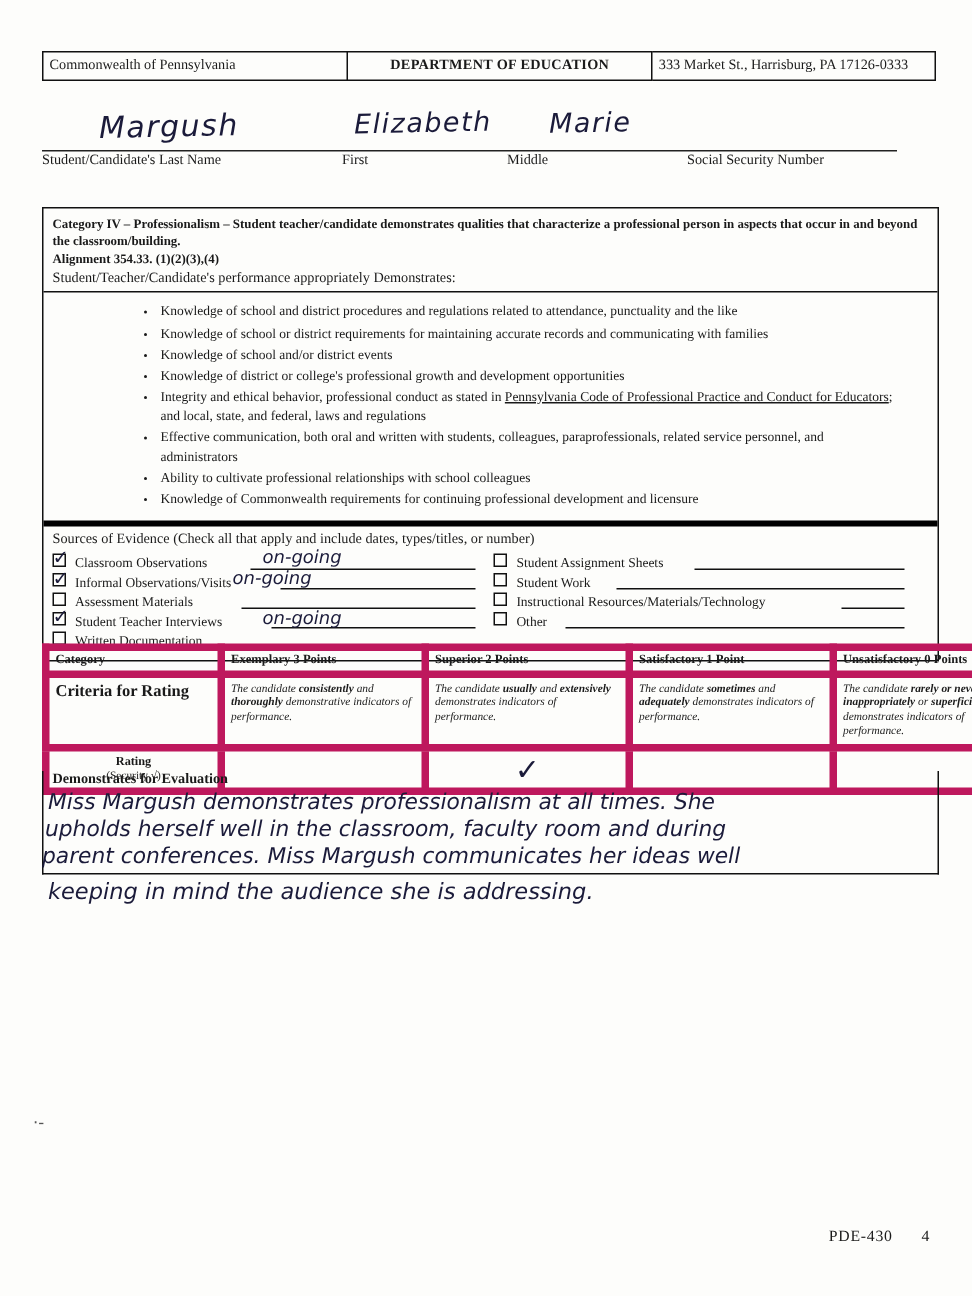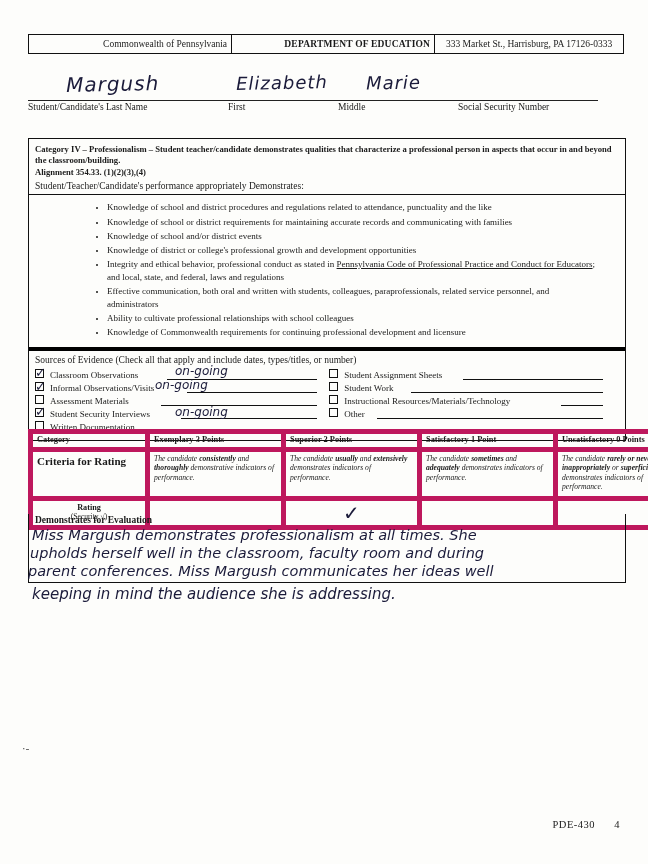--- a/index.html
+++ b/index.html
@@ -29,23 +29,23 @@
     width: 596px;
     border-collapse: collapse;
     font-size: 9.5px;
   }
   .header-table td {
     border: 1px solid #111;
     padding: 2px 4px;
     height: 14px;
     white-space: nowrap;
   }
-  .hc1 { width: 190px; text-align: right; }
-  .hc2 { width: 190px; text-align: right; font-weight: bold; letter-spacing: .2px;}
-  .hc3 { width: 176px; text-align: center; }
+  .hc1 { width: 190px; }
+  .hc2 { width: 190px; text-align: center; font-weight: bold; letter-spacing: .2px;}
+  .hc3 { width: 176px; }
 
   
   .name-block {
     position: absolute;
     left: 28px;
     top: 72px;
     width: 596px;
     height: 44px;
   }
   .hand {
@@ -340,21 +340,21 @@
             <span class="cbox"></span><span class="src-label">Informal Observations/Visits</span>
             <span class="src-rule" style="left:152px; width:130px;"></span>
             <span class="check" style="left:0px; top:-2px;">✓</span>
             <span class="src-hand" style="left:120px; top:-4px;">on-going</span>
           </div>
           <div class="src-row">
             <span class="cbox"></span><span class="src-label">Assessment Materials</span>
             <span class="src-rule" style="left:126px; width:156px;"></span>
           </div>
           <div class="src-row">
-            <span class="cbox"></span><span class="src-label">Student Security Interviews</span>
+            <span class="cbox"></span><span class="src-label">Student Teacher Interviews</span>
             <span class="src-rule" style="left:146px; width:136px;"></span>
             <span class="check" style="left:0px; top:-3px;">✓</span>
             <span class="src-hand" style="left:140px; top:-3px;">on-going</span>
           </div>
           <div class="src-row">
             <span class="cbox"></span><span class="src-label">Written Documentation</span>
             <span class="src-rule" style="left:128px; width:154px;"></span>
           </div>
         </div>
 

